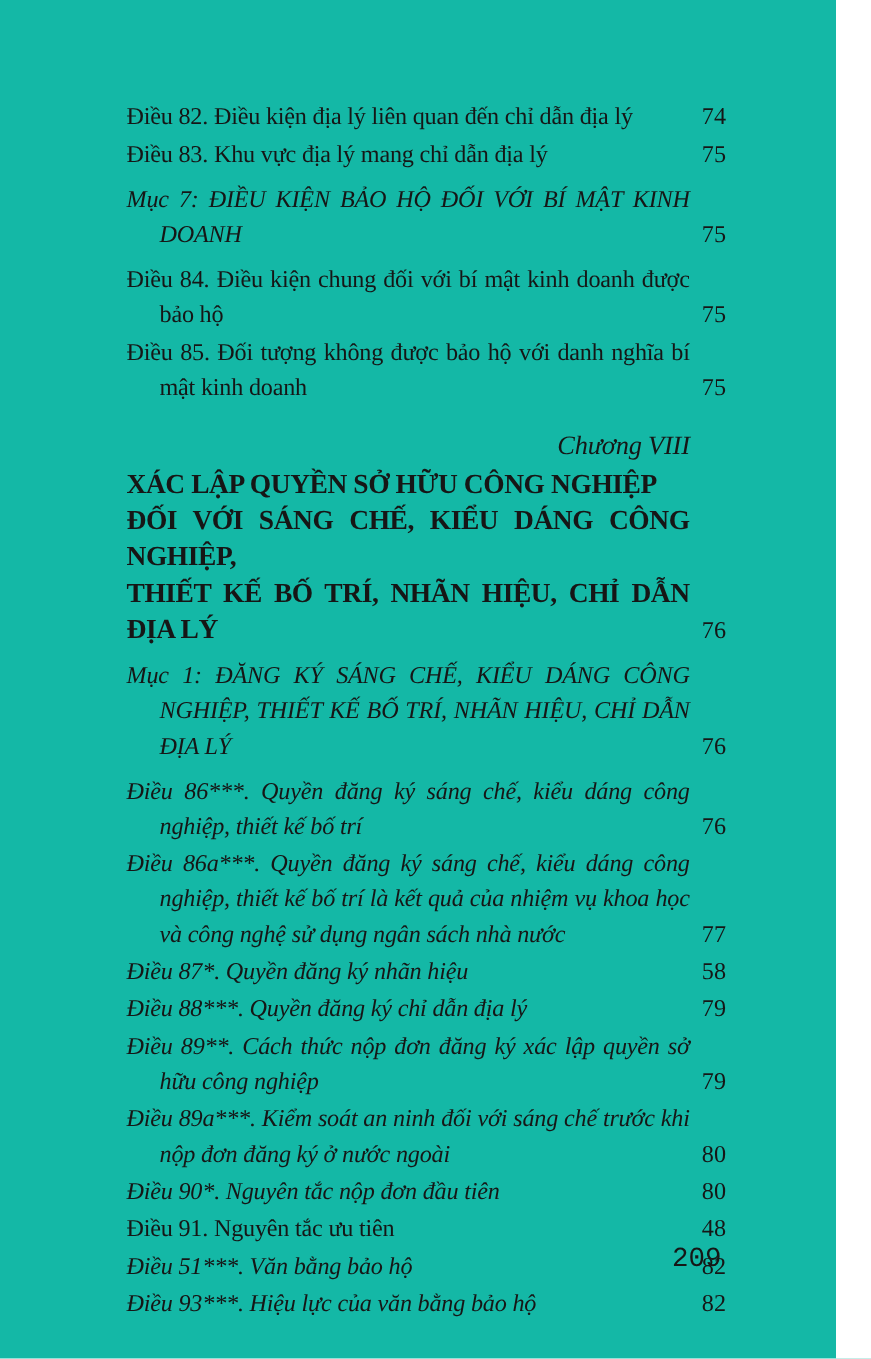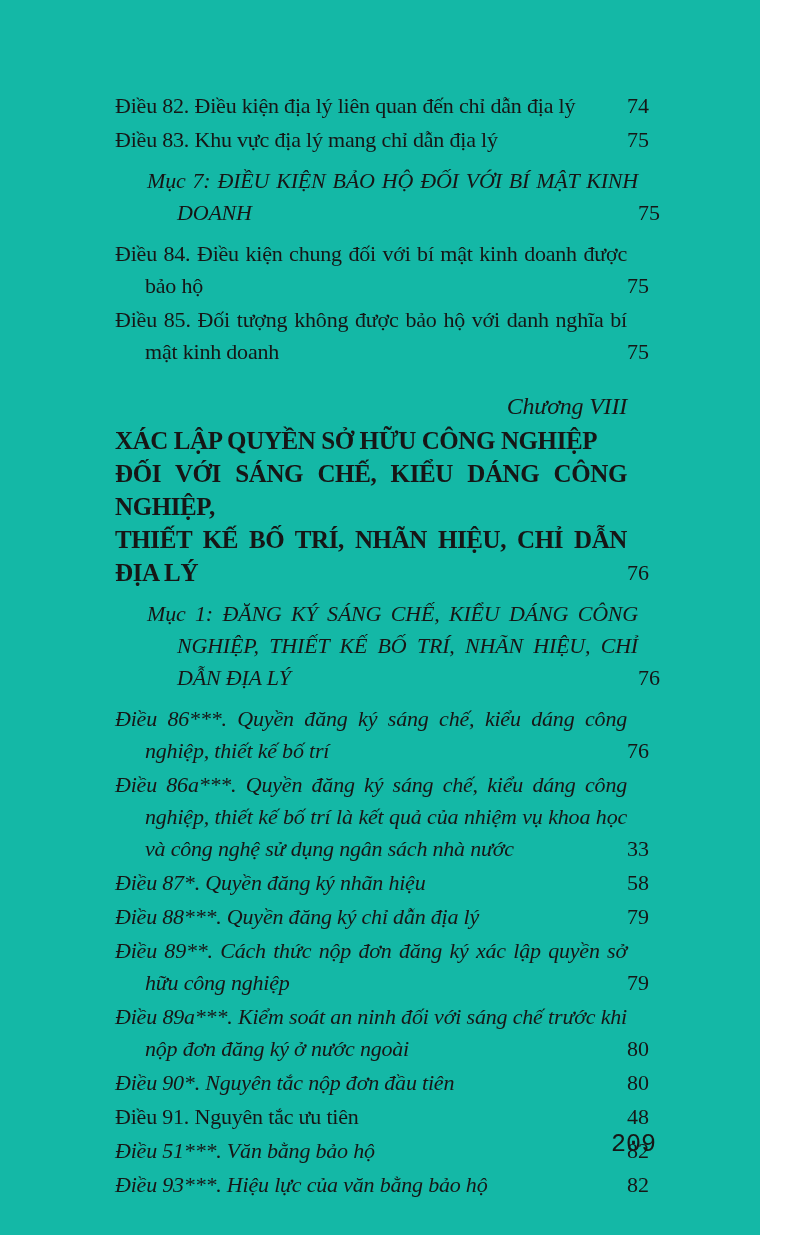--- a/index.html
+++ b/index.html
@@ -24,29 +24,29 @@
     width: 512px;
     font-size: 22px;
     line-height: 32px;
     letter-spacing: -0.2px;
     text-align: justify;
     padding-left: 30px;
     text-indent: -30px;
   }
   .row-page {
     flex: 1;
-    text-align: left;
+    text-align: right;
     font-size: 22px;
     line-height: 32px;
     font-style: normal;
   }
   
   .style-italic .row-text { font-style: italic; }
   .type-section { margin: 9px 0; }
-  .type-section .row-text { font-style: italic; margin-left: 32px; }
+  .type-section .row-text { font-style: italic; }
   .type-chapter-label { margin-top: 22px; margin-bottom: 2px; }
   .type-chapter-label .row-text {
     text-align: right;
     font-style: italic;
     font-size: 24px;
     padding-left: 0;
     text-indent: 0;
   }
   .type-chapter-title { margin-bottom: 6px; }
   .type-chapter-title .row-text {
@@ -105,21 +105,21 @@
       <div class="row type-section style-italic">
     <div class="row-text">Mục 1: ĐĂNG KÝ SÁNG CHẾ, KIỂU DÁNG CÔNG NGHIỆP, THIẾT KẾ BỐ TRÍ, NHÃN HIỆU, CHỈ DẪN ĐỊA LÝ</div>
     <div class="row-page">76</div>
   </div>
       <div class="row type-article style-italic">
     <div class="row-text">Điều 86***. Quyền đăng ký sáng chế, kiểu dáng công nghiệp, thiết kế bố trí</div>
     <div class="row-page">76</div>
   </div>
       <div class="row type-article style-italic">
     <div class="row-text">Điều 86a***. Quyền đăng ký sáng chế, kiểu dáng công nghiệp, thiết kế bố trí là kết quả của nhiệm vụ khoa học và công nghệ sử dụng ngân sách nhà nước</div>
-    <div class="row-page">33</div>
+    <div class="row-page">77</div>
   </div>
       <div class="row type-article style-italic">
     <div class="row-text">Điều 87*. Quyền đăng ký nhãn hiệu</div>
     <div class="row-page">58</div>
   </div>
       <div class="row type-article style-italic">
     <div class="row-text">Điều 88***. Quyền đăng ký chỉ dẫn địa lý</div>
     <div class="row-page">79</div>
   </div>
       <div class="row type-article style-italic">

